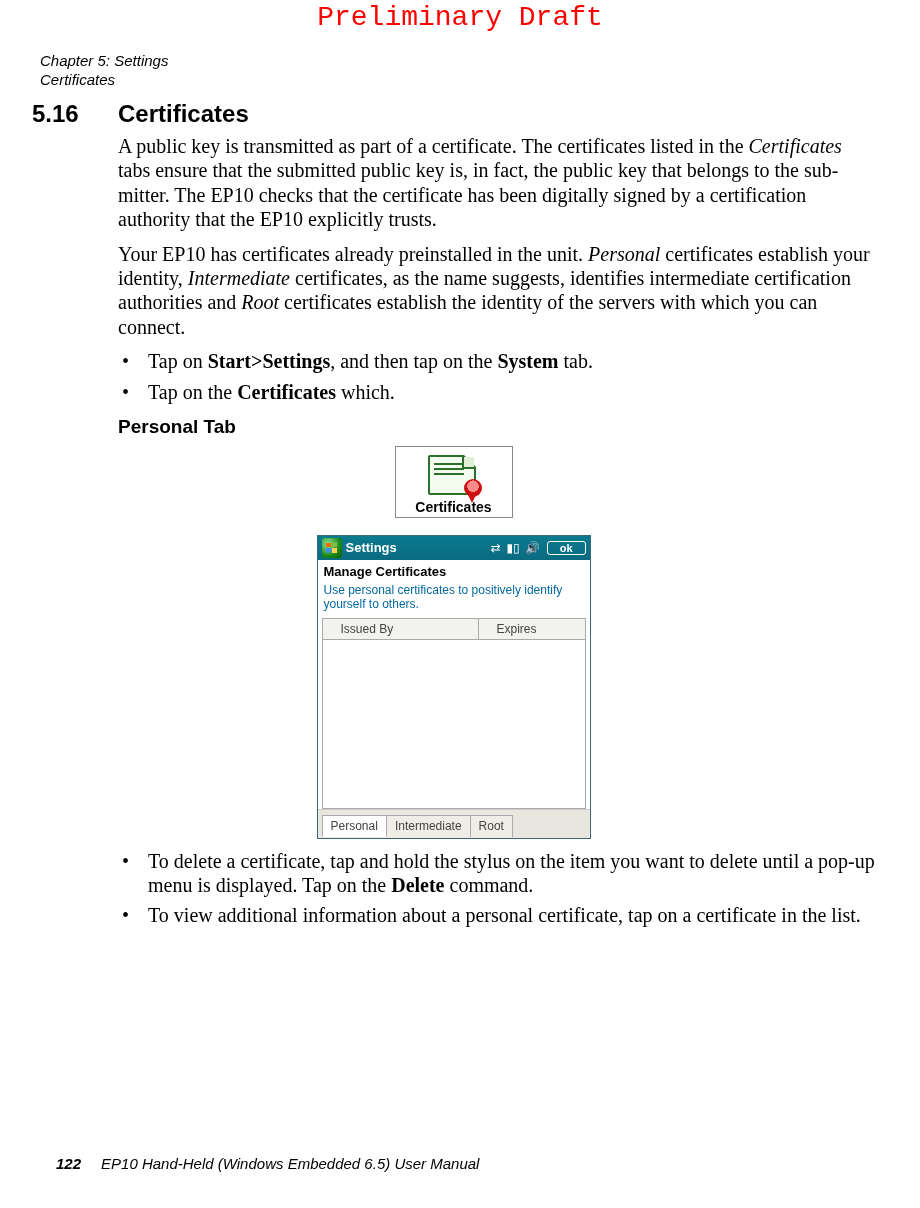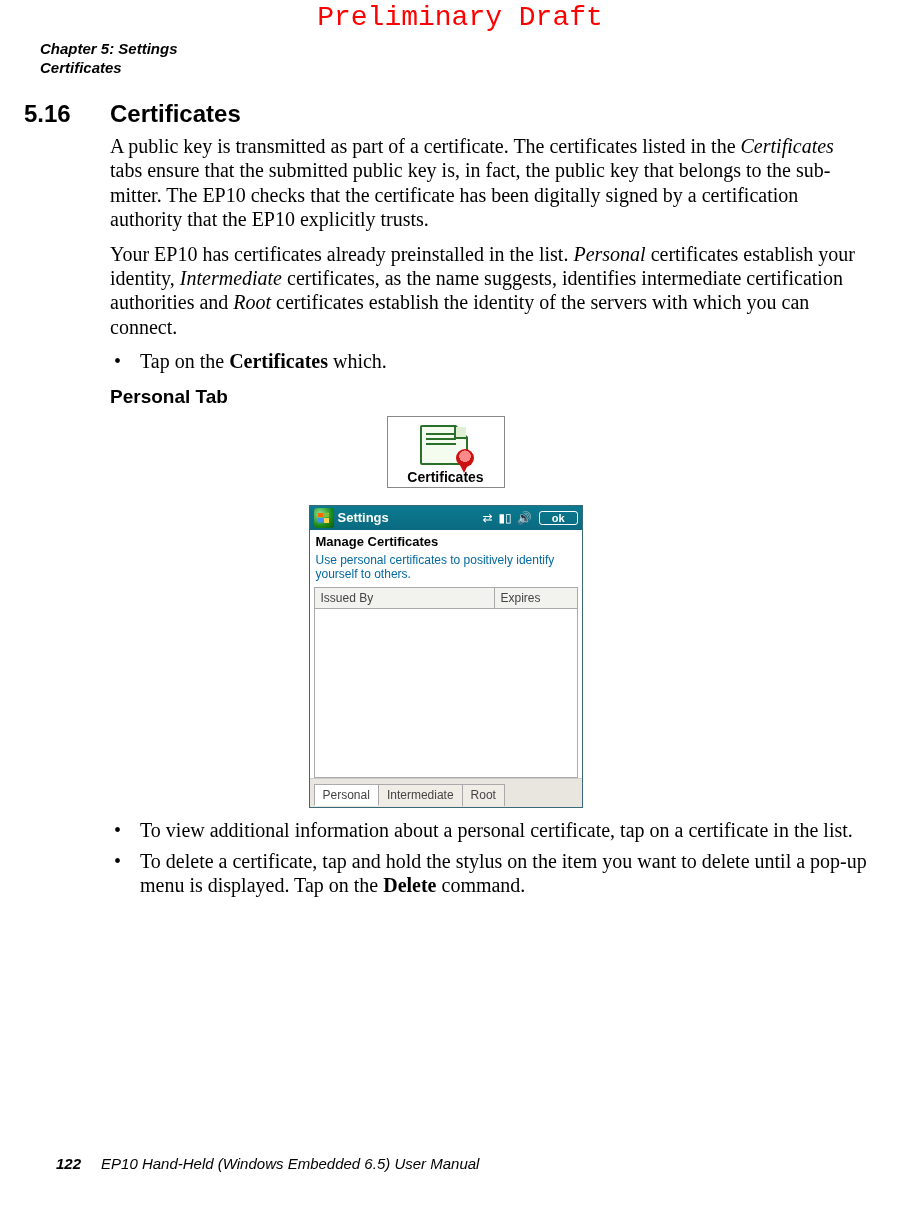--- a/index.html
+++ b/index.html
@@ -25,32 +25,32 @@
     left: 0;
     width: 100%;
     text-align: center;
     font-family: Liberation Mono, monospace;
     font-size: 28px;
     color: #ff0000;
     font-weight: 400;
   }
   .header {
     position: absolute;
-    top: 40px;
+    top: 52px;
     left: 40px;
     font-family: "Trebuchet MS", Verdana, sans-serif;
     font-size: 15px;
     font-style: italic;
-    font-weight: bold;
+    font-weight: normal;
     line-height: 1.25;
   }
   .content {
     position: absolute;
     top: 100px;
-    left: 24px;
+    left: 32px;
     width: 843px;
   }
   .h1 {
     font-family: "Trebuchet MS", Verdana, sans-serif;
     font-weight: bold;
     font-size: 24px;
     margin-bottom: 6px;
   }
   .h1 .num { display: inline-block; width: 86px; }
   .para {
@@ -218,21 +218,21 @@
     color: #0369a1;
     line-height: 1.2;
   }
   .wm-table-head {
     display: flex;
     border: 1px solid #aaa;
     margin: 0 4px;
     background: #f2f2ee;
   }
   .wm-table-head .col {
-    padding: 3px 6px;
+    padding: 3px 18px;
     font-size: 12px;
     color: #444;
   }
   .wm-table-head .col1 {
     flex: 1;
     border-right: 1px solid #aaa;
   }
   .wm-table-head .col2 {
     width: 70px;
   }
@@ -297,24 +297,27 @@
 
     <div class="h1">
       <span class="num">5.16</span><span>Certificates</span>
     </div>
 
     <p class="para">
       <span>A public key is transmitted as part of a certificate. The certificates listed in the </span><em>Certificates</em><span> tabs ensure that the submitted public key is, in fact, the public key that belongs to the sub­mitter. The EP10 checks that the certificate has been digitally signed by a certification authority that the EP10 explicitly trusts.</span>
     </p>
 
     <p class="para">
-      <span>Your EP10 has certificates already preinstalled in the list. </span><em>Personal</em><span> certificates establish your identity, </span><em>Intermediate</em><span> certificates, as the name suggests, identifies intermediate certifi­cation authorities and </span><em>Root</em><span> certificates establish the identity of the servers with which you can connect.</span>
+      <span>Your EP10 has certificates already preinstalled in the unit. </span><em>Personal</em><span> certificates establish your identity, </span><em>Intermediate</em><span> certificates, as the name suggests, identifies intermediate certifi­cation authorities and </span><em>Root</em><span> certificates establish the identity of the servers with which you can connect.</span>
     </p>
 
     <ul class="bullets">
+      <li>
+        <span>Tap on </span><strong>Start&gt;Settings</strong><span>, and then tap on the </span><strong>System</strong><span> tab.</span>
+      </li>
       <li>
         <span>Tap on the </span><strong>Certificates</strong><span> which.</span>
       </li>
     </ul>
 
     <div class="h2">Personal Tab</div>
 
     <div class="fig1">
       <div class="cert-icon">
         <div class="doc"></div>
@@ -355,24 +358,24 @@
       <div class="wm-table-body"></div>
       <div class="wm-tabs">
         <div class="wm-tab active">Personal</div>
         <div class="wm-tab">Intermediate</div>
         <div class="wm-tab">Root</div>
       </div>
     </div>
 
 
     <ul class="bullets">
-      <li>To view additional information about a personal certificate, tap on a certificate in the list.</li>
       <li>
         <span>To delete a certificate, tap and hold the stylus on the item you want to delete until a pop-up menu is displayed. Tap on the </span><strong>Delete</strong><span> command.</span>
       </li>
+      <li>To view additional information about a personal certificate, tap on a certificate in the list.</li>
     </ul>
 
   </div>
 
   <div class="footer">
     <span class="pnum">122</span><span>EP10 Hand-Held (Windows Embedded 6.5) User Manual</span>
   </div>
 
 </div>
 

